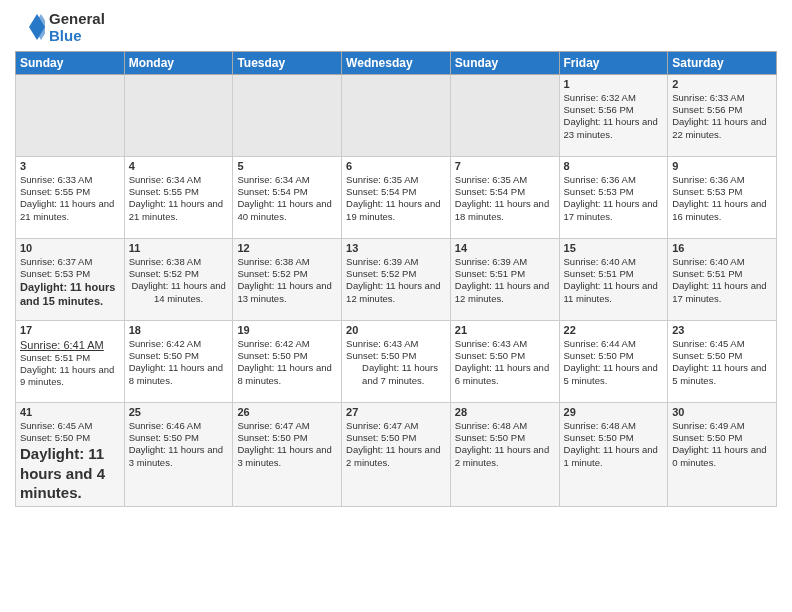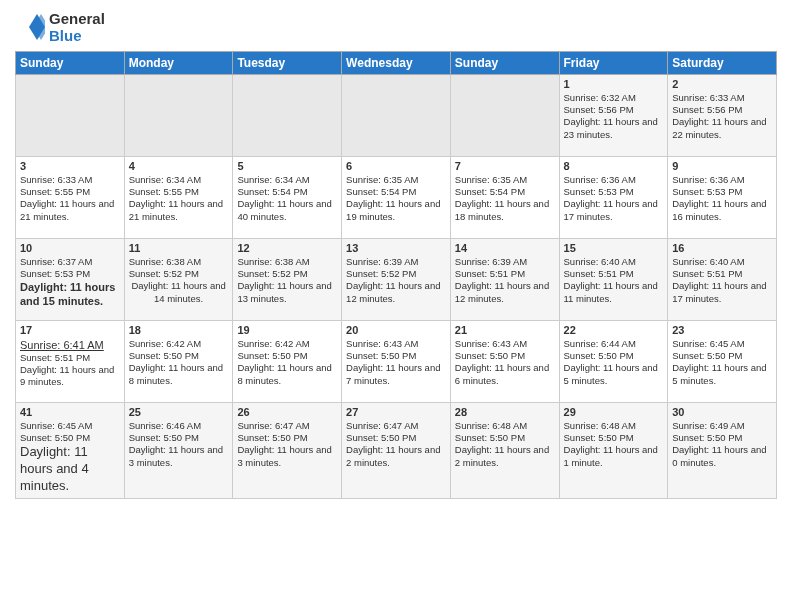--- a/index.html
+++ b/index.html
@@ -237,21 +237,21 @@
           <td>
             <span class="day-number">19</span>
             <div style="font-size: 9.5px; line-height: 1.3;">Sunrise: 6:42 AM</div>
             <div style="font-size: 9.5px; line-height: 1.3;">Sunset: 5:50 PM</div>
             <div style="font-size: 9.5px; line-height: 1.3;">Daylight: 11 hours and 8 minutes.</div>
           </td>
           <td>
             <span class="day-number">20</span>
             <div style="font-size: 9.5px; line-height: 1.3;">Sunrise: 6:43 AM</div>
             <div style="font-size: 9.5px; line-height: 1.3;">Sunset: 5:50 PM</div>
-            <div style="font-size: 9.5px; line-height: 1.3;">Daylight: 11 hours and 7 minutes.</div>
+            <div style="font-size: 9.5px; line-height: 1.3; margin-left: 16px;">Daylight: 11 hours and 7 minutes.</div>
           </td>
           <td>
             <span class="day-number">21</span>
             <div style="font-size: 9.5px; line-height: 1.3;">Sunrise: 6:43 AM</div>
             <div style="font-size: 9.5px; line-height: 1.3;">Sunset: 5:50 PM</div>
             <div style="font-size: 9.5px; line-height: 1.3;">Daylight: 11 hours and 6 minutes.</div>
           </td>
           <td>
             <span class="day-number">22</span>
             <div style="font-size: 9.5px; line-height: 1.3;">Sunrise: 6:44 AM</div>
@@ -263,21 +263,21 @@
             <div style="font-size: 9.5px; line-height: 1.3;">Sunrise: 6:45 AM</div>
             <div style="font-size: 9.5px; line-height: 1.3;">Sunset: 5:50 PM</div>
             <div style="font-size: 9.5px; line-height: 1.3;">Daylight: 11 hours and 5 minutes.</div>
           </td>
         </tr>
         <tr>
           <td>
             <span class="day-number">41</span>
             <div style="font-size: 9.5px; line-height: 1.3;">Sunrise: 6:45 AM</div>
             <div style="font-size: 9.5px; line-height: 1.3;">Sunset: 5:50 PM</div>
-            <div style="font-size: 13px; line-height: 1.3;">Daylight: 11 hours and 4 minutes.</div>
+            <div style="font-size: 15px; line-height: 1.3; font-weight: bold;">Daylight: 11 hours and 4 minutes.</div>
           </td>
           <td>
             <span class="day-number">25</span>
             <div style="font-size: 9.5px; line-height: 1.3;">Sunrise: 6:46 AM</div>
             <div style="font-size: 9.5px; line-height: 1.3;">Sunset: 5:50 PM</div>
             <div style="font-size: 9.5px; line-height: 1.3;">Daylight: 11 hours and 3 minutes.</div>
           </td>
           <td>
             <span class="day-number">26</span>
             <div style="font-size: 9.5px; line-height: 1.3;">Sunrise: 6:47 AM</div>

